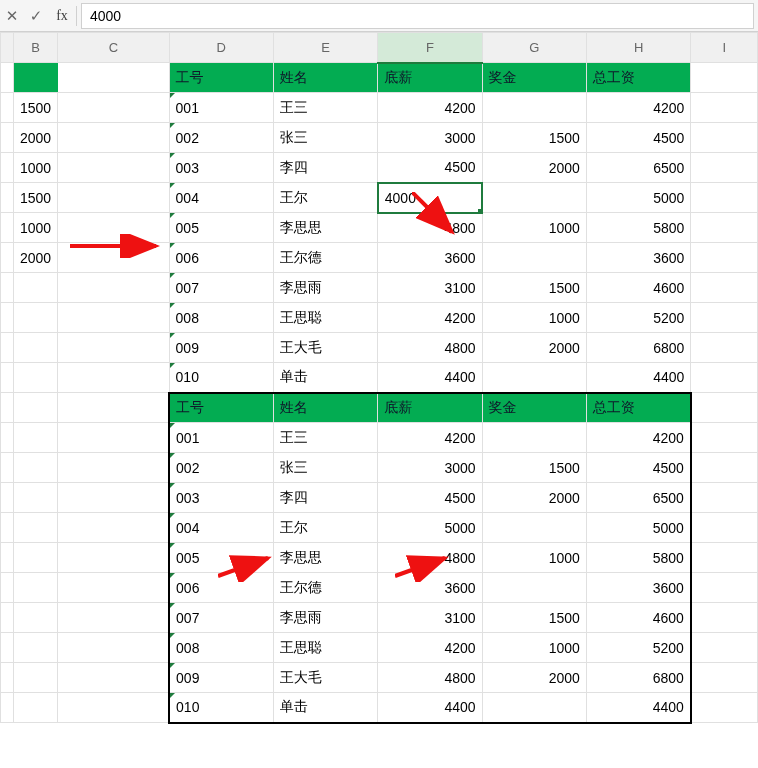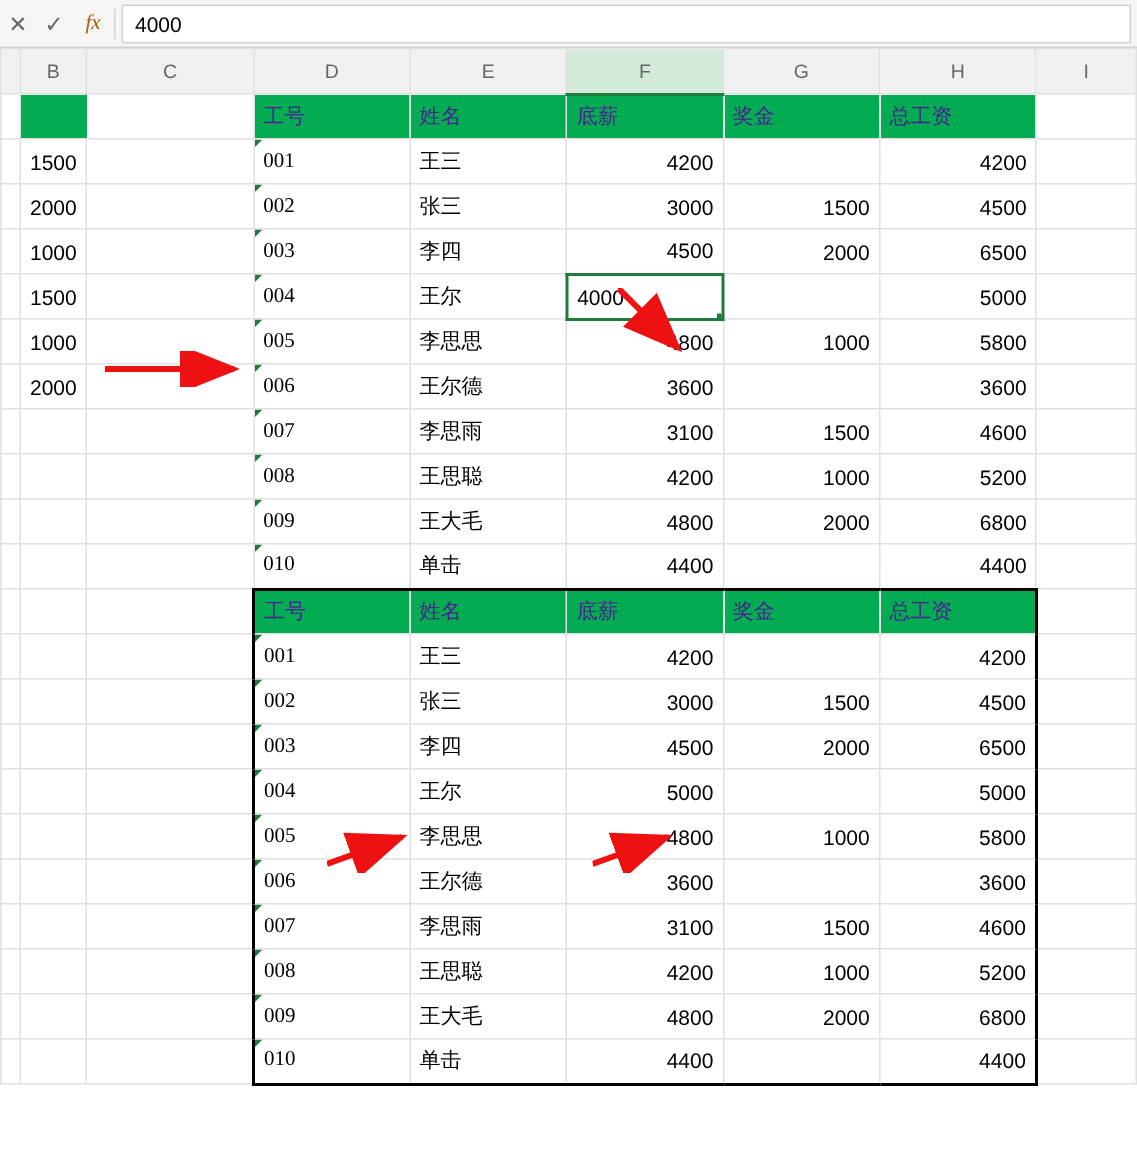--- a/index.html
+++ b/index.html
@@ -1,39 +1,39 @@
 <!DOCTYPE html>
 <html><head>
 <meta charset="utf-8">
 <style>
   * { box-sizing: border-box; margin: 0; padding: 0; }
   body { font-family: "Segoe UI", Arial, sans-serif; font-size: 14px; background: #fff; color: #000; width: 758px; }
   
   .formula-bar { display: flex; align-items: center; border-bottom: 1px solid #d0d0d0; background: #f5f5f5; height: 32px; }
   .fb-btn { width: 24px; display: flex; align-items: center; justify-content: center; height: 100%; color: #666; font-size: 15px; }
-  .fb-fx { width: 28px; display: flex; align-items: center; justify-content: center; height: 100%; font-style: italic; font-family: Georgia, serif; color: #a16207; font-size: 14px; text-align: right; }
+  .fb-fx { width: 28px; display: flex; align-items: center; justify-content: center; height: 100%; font-family: Georgia, serif; color: #404040; font-size: 14px; text-align: right; }
   .fb-sep { width: 1px; height: 20px; background: #d0d0d0; }
   .fb-input { flex: 1; border: 1px solid #d0d0d0; margin: 2px 4px; padding: 4px 8px; font-size: 14px; font-family: Arial; background: #fff; }
   
   .sheet { position: relative; padding-bottom: 10px; }
   table { border-collapse: collapse; table-layout: fixed; }
   th, td { border: 1px solid #e0e0e0; height: 30px; padding: 0 6px; overflow: hidden; white-space: nowrap; }
   th { background: #f0f0f0; color: #666; font-weight: normal; text-align: center; font-size: 13px; }
   .col-corner { width: 2px; }
   .col-B { width: 42px; }
   .col-C { width: 114px; }
   .col-D, .col-E, .col-F, .col-G, .col-H { width: 106px; }
   .col-I { width: 68px; }
   th.selected { background: #d4ead8; border-bottom: 2px solid #1f7b3d; }
   
   td.num { text-align: right; }
   td.txt { text-align: left; }
-  .hdr { background: #03ac52; color: #4c1d95; text-align: left; }
+  .hdr { background: #03ac52; color: #0f172a; text-align: left; }
   .hdr.center { }
-  .gm { position: relative; font-family: Liberation Serif, serif; }
+  .gm { position: relative; }
   .gm::before { content: ""; position: absolute; left: 0; top: 0; width: 0; height: 0; border-left: 5px solid #1f7b3d; border-bottom: 5px solid transparent; }
   
   .active-cell td.active { border: 2px solid #1f7b3d; text-align: left; position: relative; }
   .active-cell td.active::after { content: ""; position: absolute; right: -3px; bottom: -3px; width: 6px; height: 6px; background: #1f7b3d; }
   
   .arrow { position: absolute; pointer-events: none; }
   .arrow svg { display: block; }
   tr.boxtop td { border-top: 2px solid #000; }
   tr.boxbot td { border-bottom: 2px solid #000; }
   td.boxleft { border-left: 2px solid #000 !important; }

